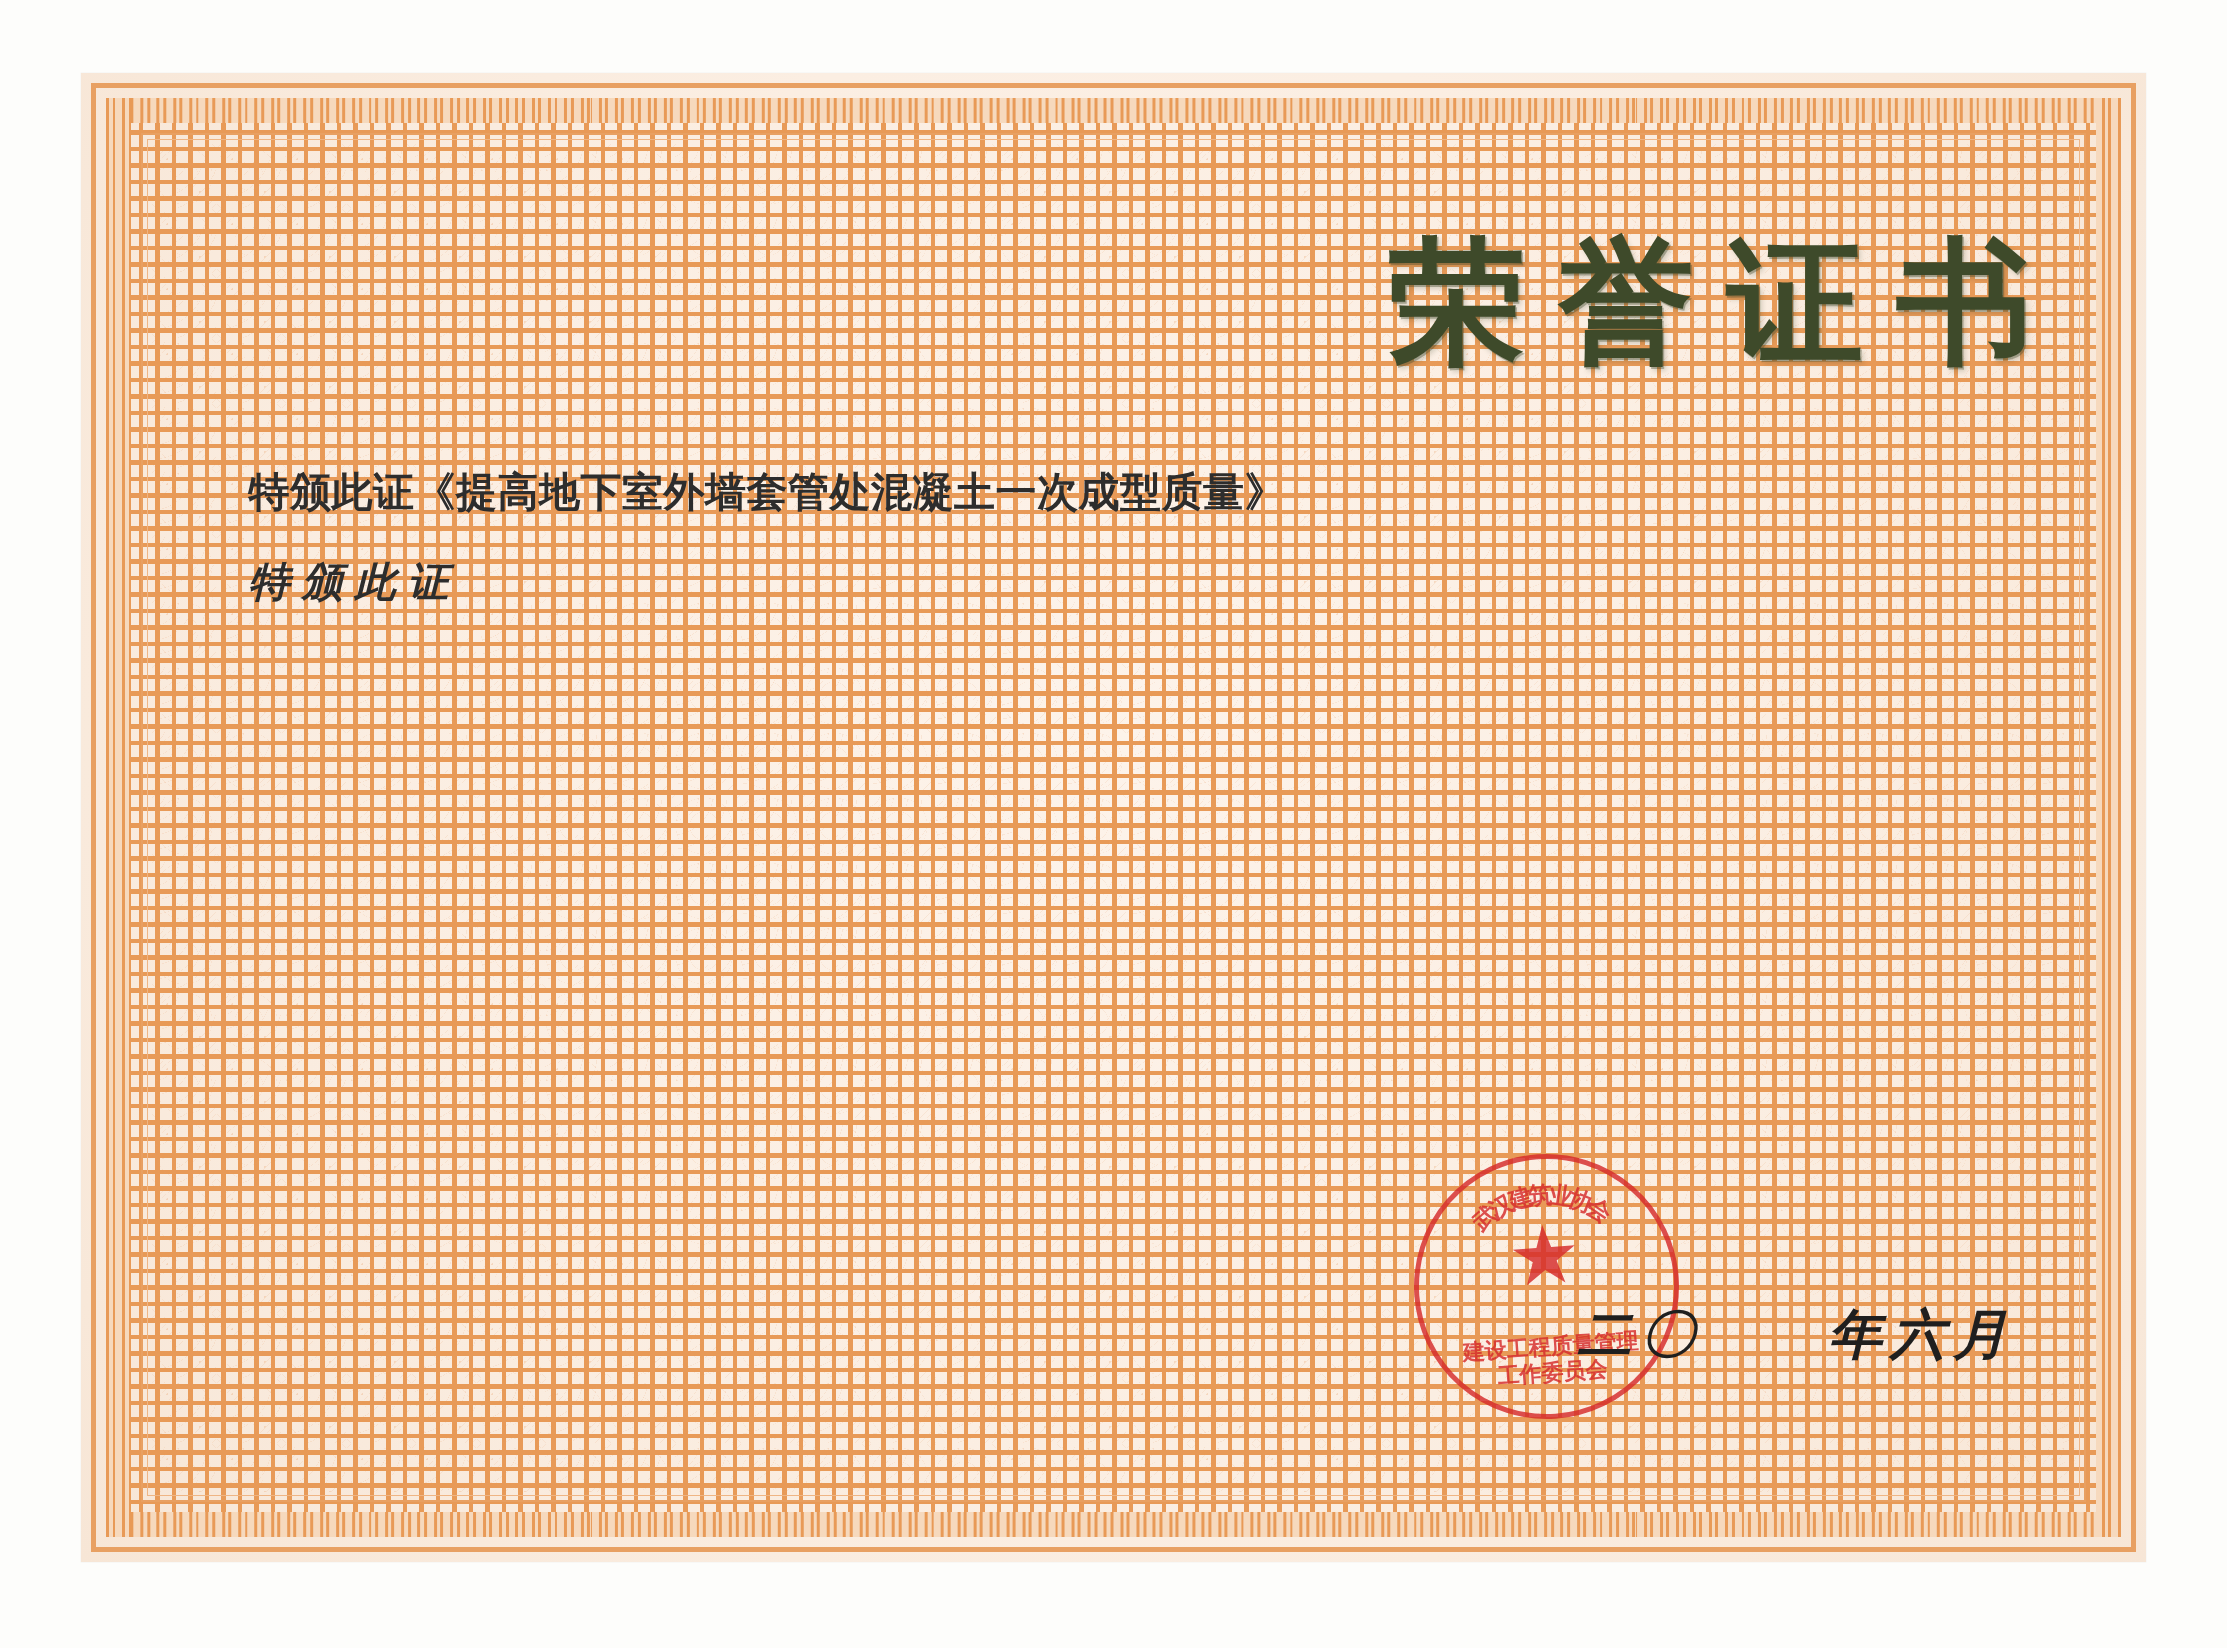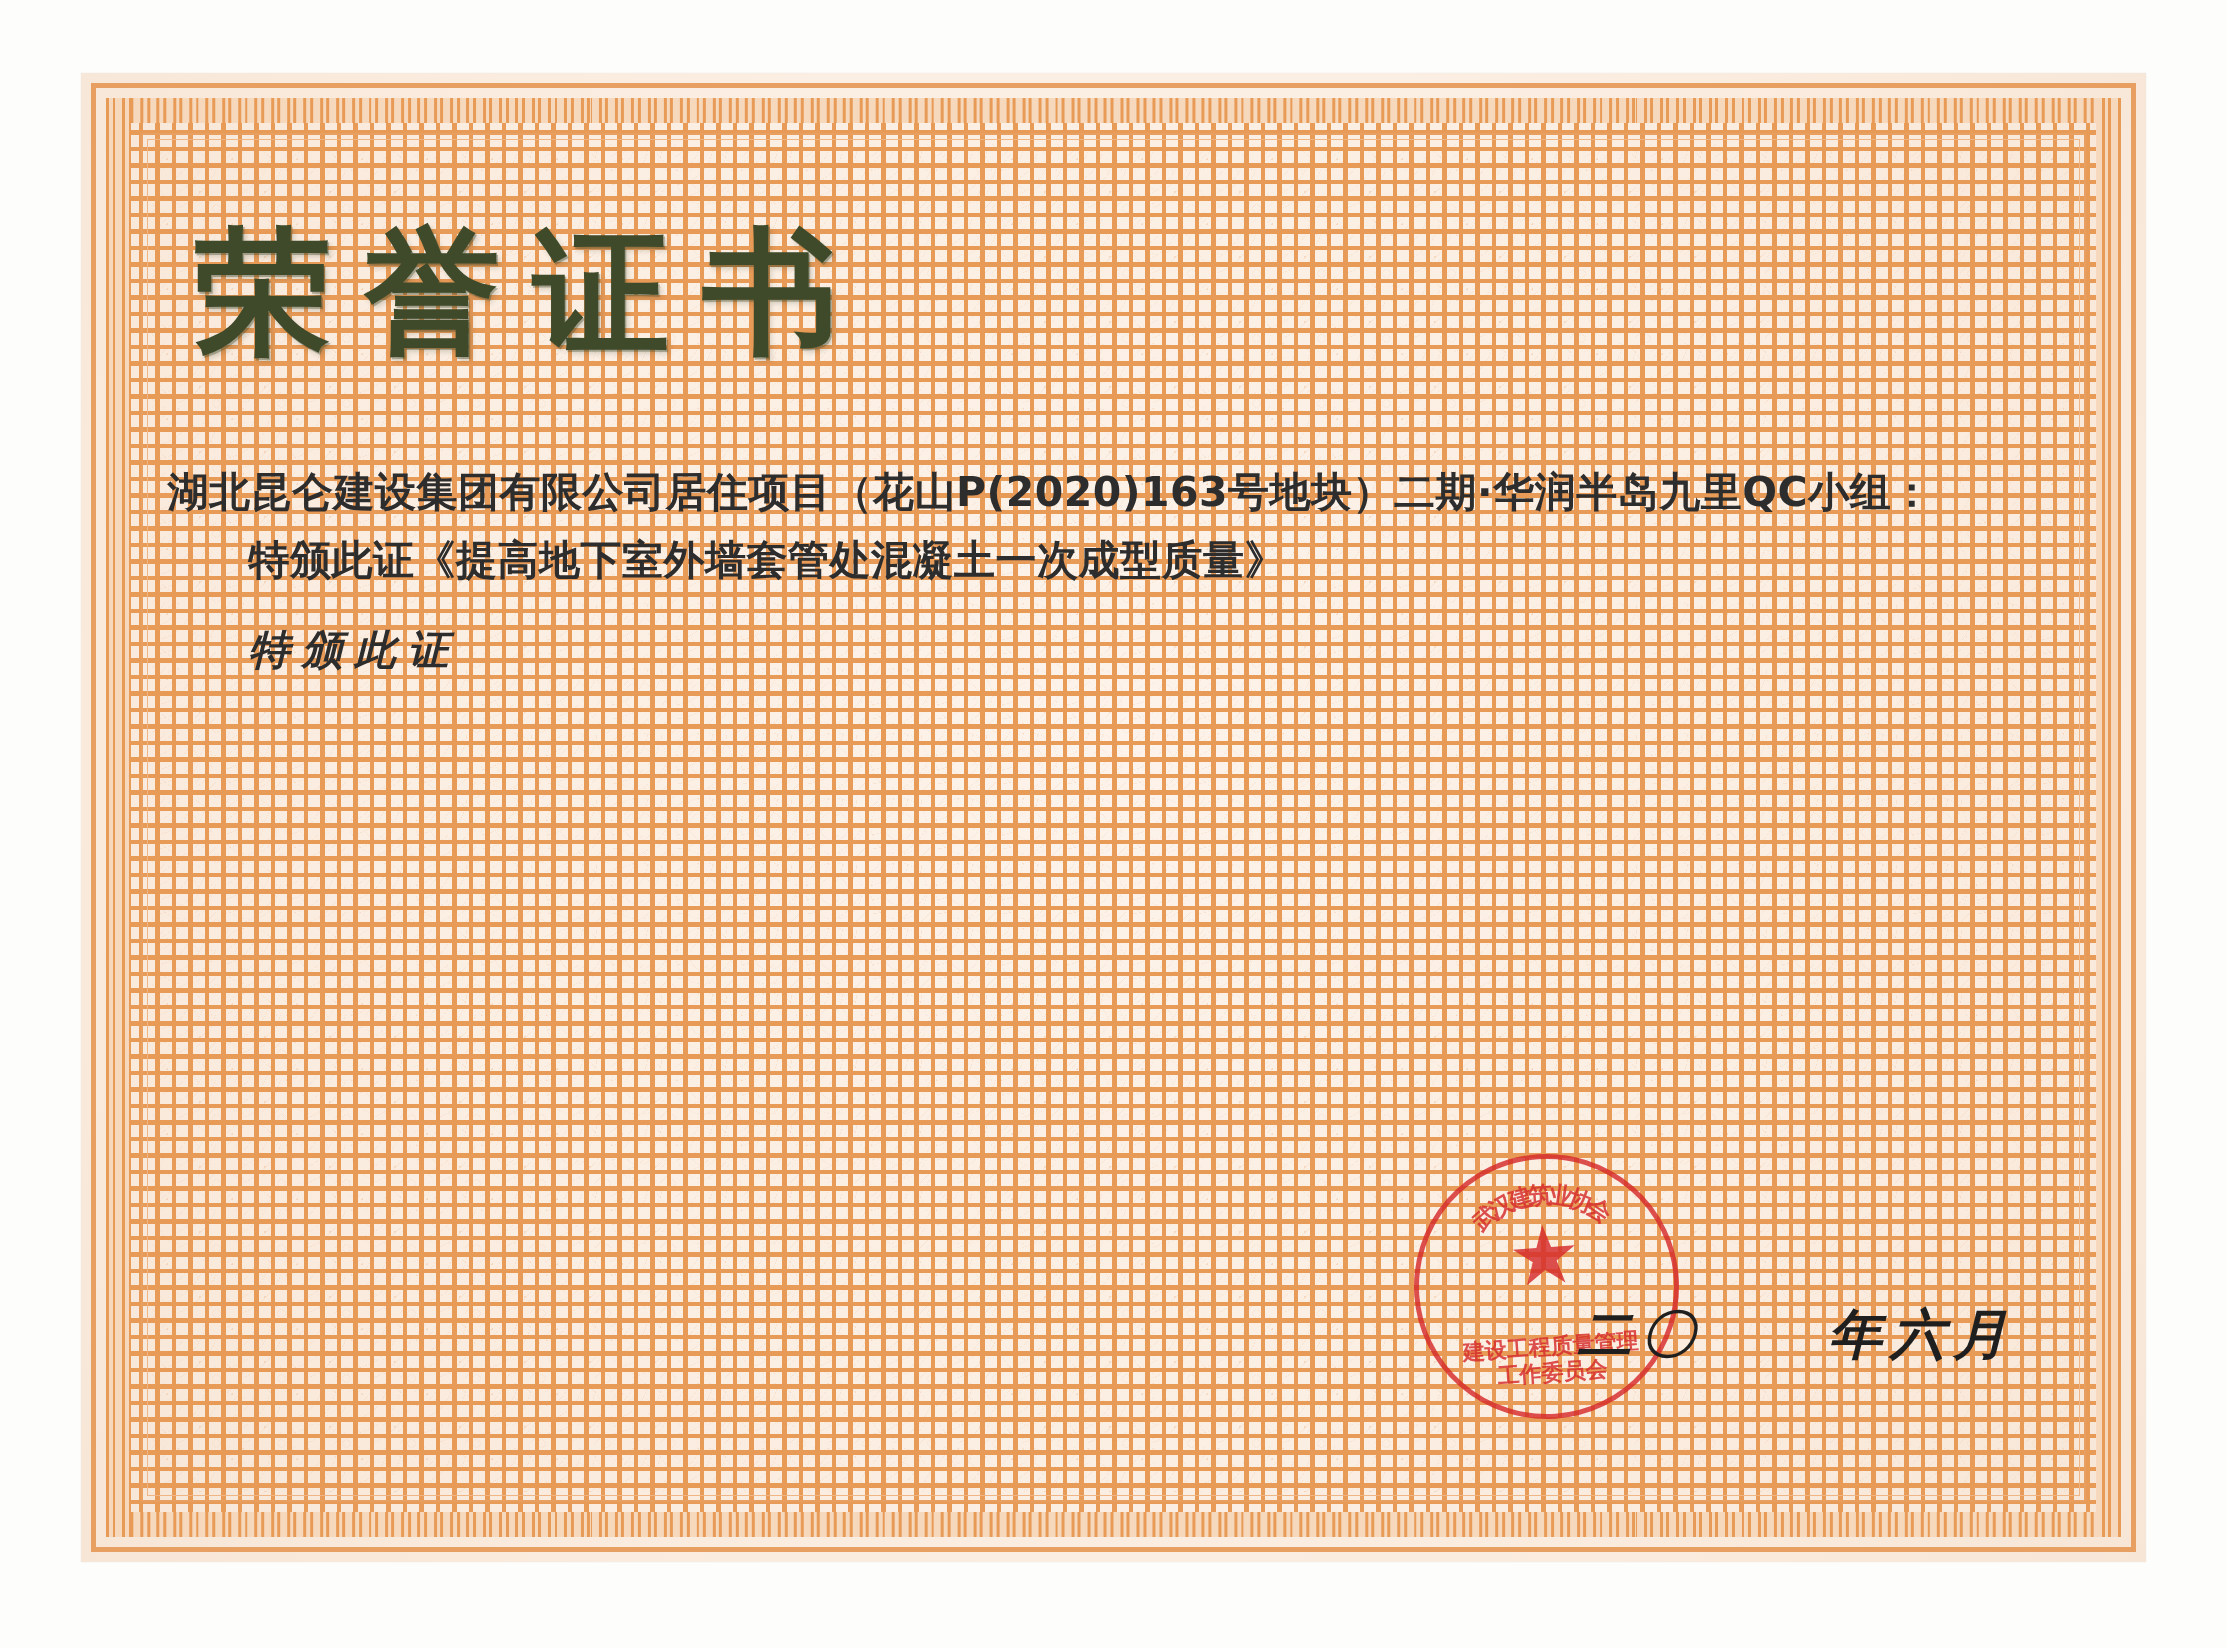--- a/index.html
+++ b/index.html
@@ -89,22 +89,22 @@
 
   .content {
     position: absolute;
     left: 81px; top: 81px; right: 81px; bottom: 81px;
   }
 
   
   .title {
     position: absolute;
     left: 0; right: 0;
-    top: 48px;
-    text-align: left;
+    top: 58px;
+    text-align: right;
     font-family: "DejaVu Sans", "Liberation Sans", sans-serif;
     font-weight: bold;
     font-size: 136px;
     letter-spacing: 33px;
     text-indent: 33px;
     color: #3e4a2a;
     text-shadow:
        1.6px 1.6px 0 rgba(60,70,40,0.35),
        3.3px 3.8px 5.4px rgba(60,70,40,0.20);
   }
@@ -211,21 +211,20 @@
     <div class="border-key"></div>
     <div class="border-inner-line"></div>
     <div class="border-inner-line2"></div>
     <div class="watermark"></div>
 
     <div class="content">
 
       <div class="title">荣誉证书</div>
 
       <div class="body-text">
-        <div class="line">湖北昆仑建设集团有限公司居住项目（花山P(2020)163号地块）二期·华润半岛九里QC小组：</div>
 
         <div class="line indent">特颁此证《提高地下室外墙套管处混凝土一次成型质量》</div>
 
 
         <div class="line line-special">特颁此证</div>
       </div>
 
       <div class="seal">
         <div class="seal-arc-text">
             <span style="transform: translate(-57px, -73px) rotate(-38deg) translate(-50%, -50%);">武</span>

